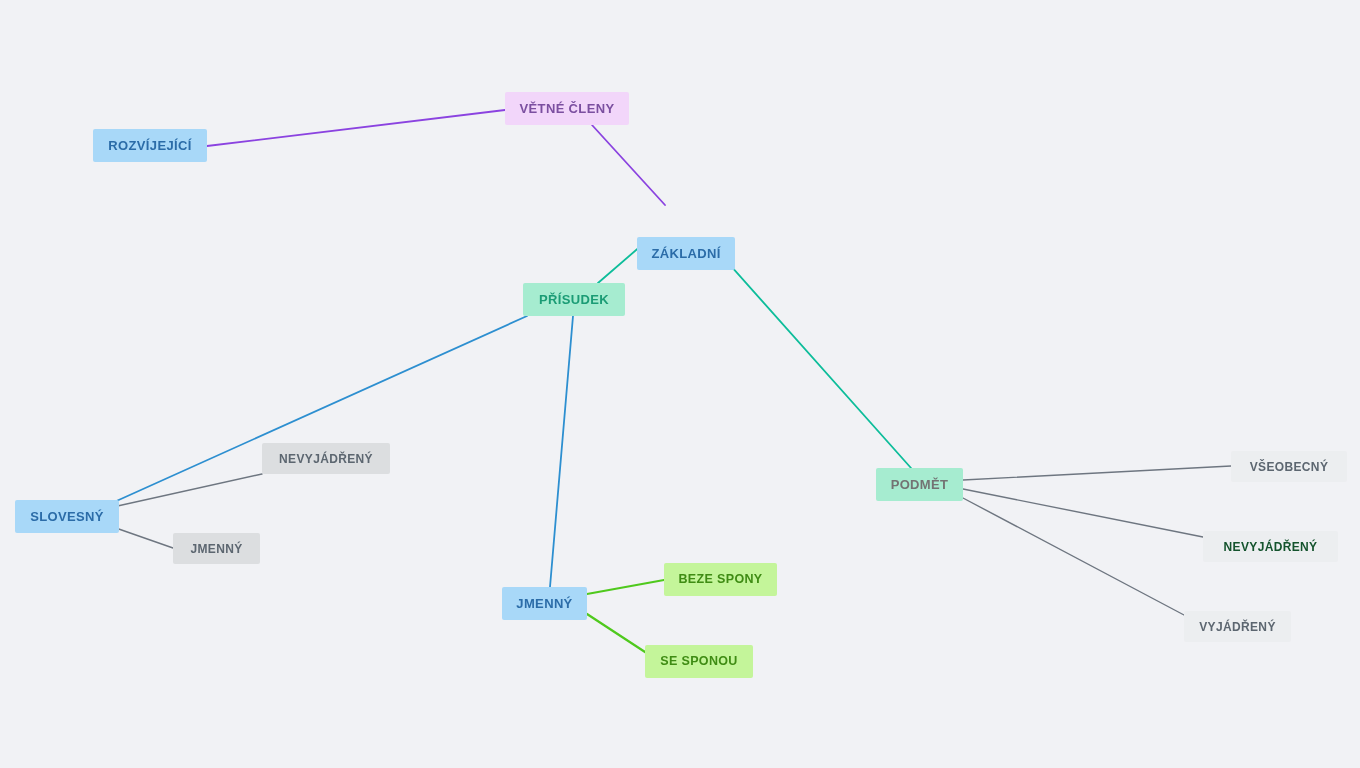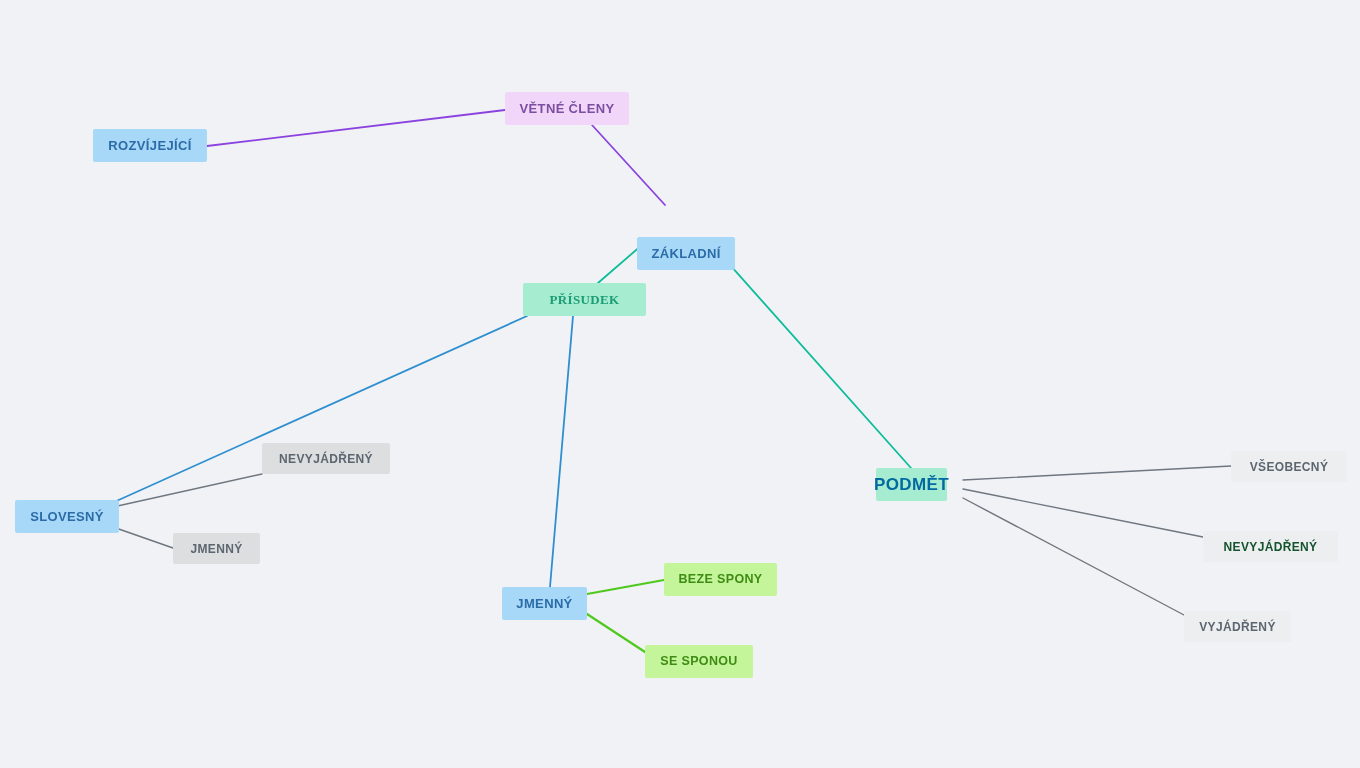--- a/index.html
+++ b/index.html
@@ -66,24 +66,24 @@
   <div id="node-layer">
       <div class="node" style="left: 505px; top: 92px; width: 124px; height: 33px; background: rgb(242, 214, 250); color: rgb(123, 79, 160); font-size: 13px;">
         <span class="node-label">VĚTNÉ ČLENY</span>
       </div>
       <div class="node" style="left: 93px; top: 129px; width: 114px; height: 33px; background: rgb(168, 216, 248); color: rgb(43, 108, 168); font-size: 13px;">
         <span class="node-label">ROZVÍJEJÍCÍ</span>
       </div>
       <div class="node" style="left: 637px; top: 205px; width: 98px; height: 33px; background: rgb(168, 216, 248); color: rgb(43, 108, 168); font-size: 13px; margin-top: 32px;">
         <span class="node-label">ZÁKLADNÍ</span>
       </div>
-      <div class="node" style="left: 523px; top: 283px; width: 123px; height: 33px; background: rgb(166, 236, 208); color: rgb(27, 156, 117); font-size: 13px; font-family: Liberation Serif, serif;">
+      <div class="node" style="left: 523px; top: 283px; width: 102px; height: 33px; background: rgb(166, 236, 208); color: rgb(27, 156, 117); font-size: 13px;">
         <span class="node-label">PŘÍSUDEK</span>
       </div>
-      <div class="node" style="left: 876px; top: 468px; width: 71px; height: 33px; background: rgb(166, 236, 208); color: #0369a1; font-size: 17px;">
+      <div class="node" style="left: 876px; top: 468px; width: 87px; height: 33px; background: rgb(166, 236, 208); color: #737373; font-size: 13px;">
         <span class="node-label">PODMĚT</span>
       </div>
       <div class="node" style="left: 15px; top: 500px; width: 104px; height: 33px; background: rgb(168, 216, 248); color: rgb(43, 108, 168); font-size: 13px;">
         <span class="node-label">SLOVESNÝ</span>
       </div>
       <div class="node" style="left: 502px; top: 587px; width: 85px; height: 33px; background: rgb(168, 216, 248); color: rgb(43, 108, 168); font-size: 13px;">
         <span class="node-label">JMENNÝ</span>
       </div>
       <div class="node" style="left: 262px; top: 443px; width: 128px; height: 31px; background: rgb(220, 222, 224); color: rgb(92, 102, 112); font-size: 12px;">
         <span class="node-label">NEVYJÁDŘENÝ</span>

